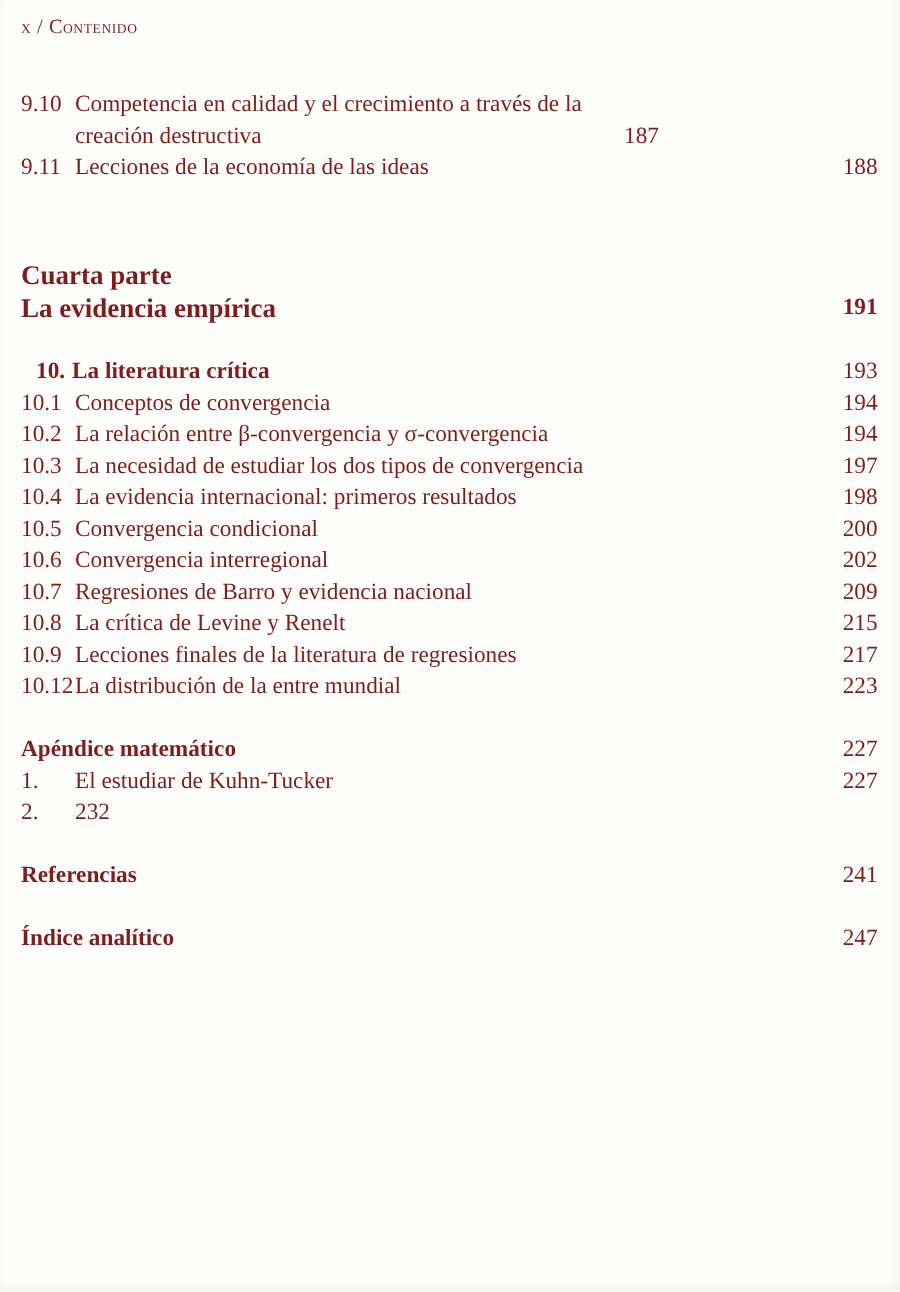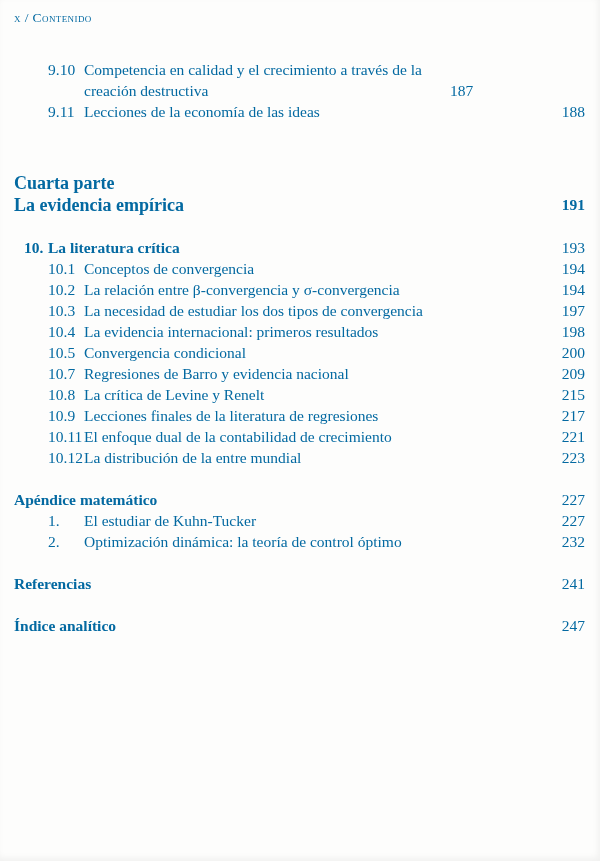--- a/index.html
+++ b/index.html
@@ -2,35 +2,35 @@
 <html><head>
 <meta charset="utf-8">
 <style>
   html, body { margin: 0; padding: 0; background: #ffffff; }
   .page {
     position: relative;
     width: 600px;
     height: 861px;
     box-sizing: border-box;
     background: #fdfdfc;
-    color: #0369a1;
+    color: #7f1d1d;
     font-family: "Liberation Serif", serif;
     font-size: 15.5px;
     padding: 10px 15px 0 14px;
     overflow: hidden;
     box-shadow: inset -2px -3px 6px rgba(0,0,0,0.05);
   }
   .running-header {
     font-variant: small-caps;
     font-size: 13.5px;
     letter-spacing: 0.4px;
     margin-bottom: 33px;
   }
   .toc { }
-  .entries { margin-left: 34px; }
+  .entries { }
   .row { display: flex; line-height: 21px; }
   .row .num { flex: none; min-width: 36px; }
   .row .title { flex: 1; padding-right: 14px; }
   .row .page-num { flex: none; align-self: flex-end; font-weight: normal; text-align: center; }
   .entry .title.wrap-narrow { max-width: 352px; }
   .part {
     display: flex;
     margin-top: 50px;
     font-weight: bold;
     font-size: 18px;
@@ -101,58 +101,57 @@
           <div class="num">10.4</div>
           <div class="title">La evidencia internacional: primeros resultados</div>
           <div class="page-num">198</div>
         </div>
         <div class="row entry">
           <div class="num">10.5</div>
           <div class="title">Convergencia condicional</div>
           <div class="page-num">200</div>
         </div>
         <div class="row entry">
+          <div class="num">10.6</div>
+          <div class="title">Convergencia interregional</div>
+          <div class="page-num">202</div>
+        </div>
+        <div class="row entry">
           <div class="num">10.7</div>
           <div class="title">Regresiones de Barro y evidencia nacional</div>
           <div class="page-num">209</div>
         </div>
         <div class="row entry">
           <div class="num">10.8</div>
           <div class="title">La crítica de Levine y Renelt</div>
           <div class="page-num">215</div>
         </div>
         <div class="row entry">
           <div class="num">10.9</div>
           <div class="title">Lecciones finales de la literatura de regresiones</div>
           <div class="page-num">217</div>
-        </div>
-        <div class="row entry">
-          <div class="num">10.11</div>
-          <div class="title">El enfoque dual de la contabilidad de crecimiento</div>
-          <div class="page-num">221</div>
         </div>
         <div class="row entry">
           <div class="num">10.12</div>
           <div class="title">La distribución de la entre mundial</div>
           <div class="page-num">223</div>
         </div>
       </div>
       <div class="row chapter">
         <div class="title">Apéndice matemático</div>
         <div class="page-num">227</div>
       </div>
       <div class="entries">
         <div class="row entry">
           <div class="num">1.</div>
           <div class="title">El estudiar de Kuhn-Tucker</div>
           <div class="page-num">227</div>
         </div>
         <div class="row entry">
           <div class="num">2.</div>
-          <div class="title">Optimización dinámica: la teoría de control óptimo</div>
           <div class="page-num">232</div>
         </div>
       </div>
       <div class="row chapter">
         <div class="title">Referencias</div>
         <div class="page-num">241</div>
       </div>
       <div class="row chapter">
         <div class="title">Índice analítico</div>
         <div class="page-num">247</div>

